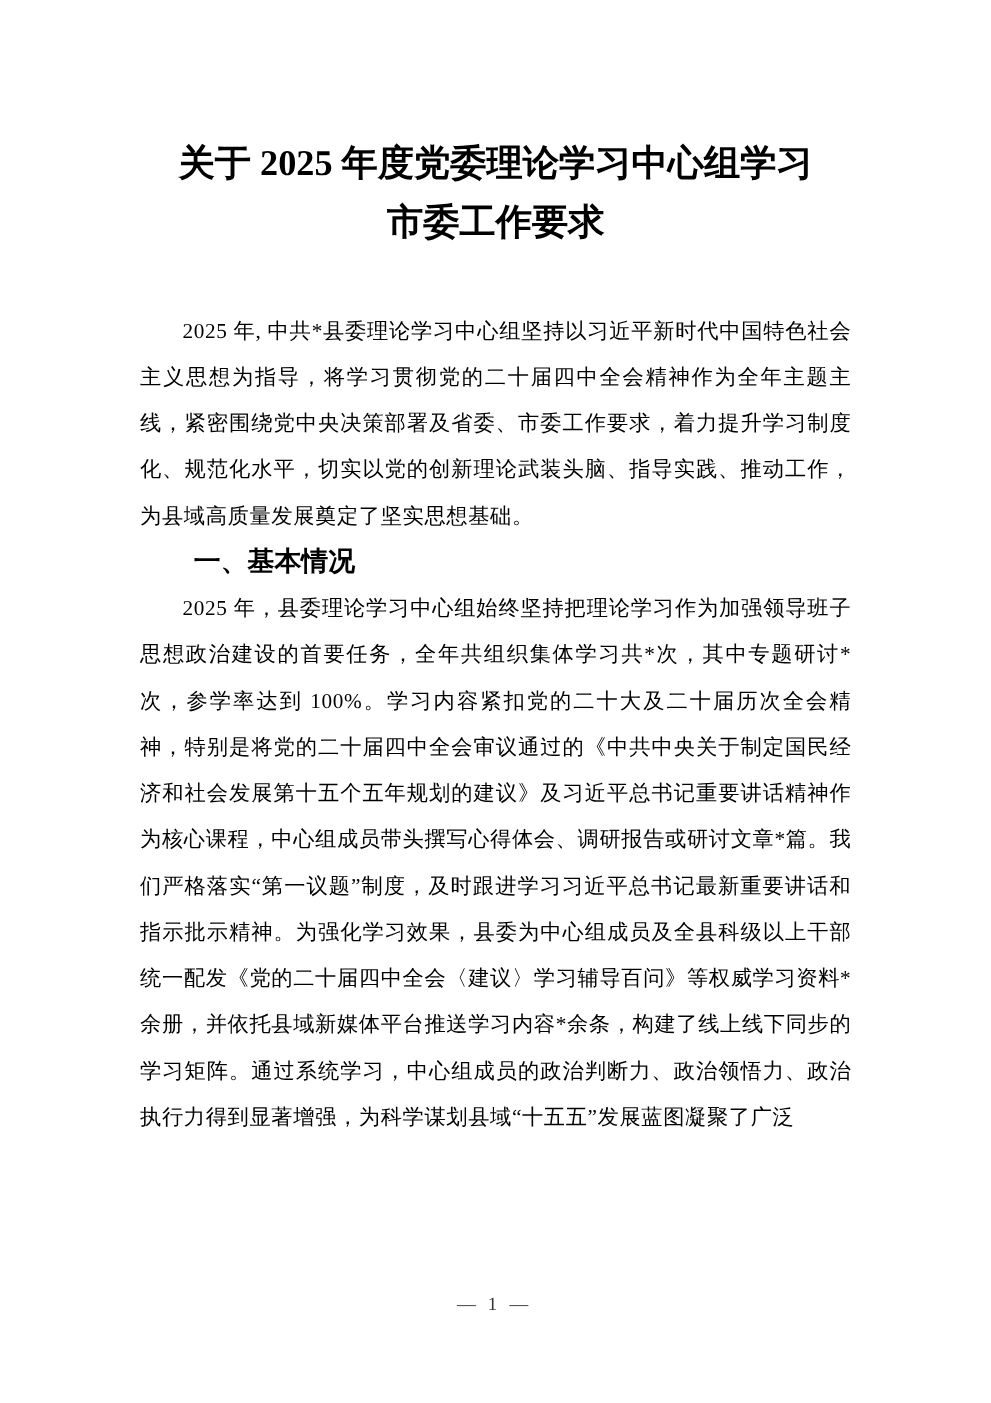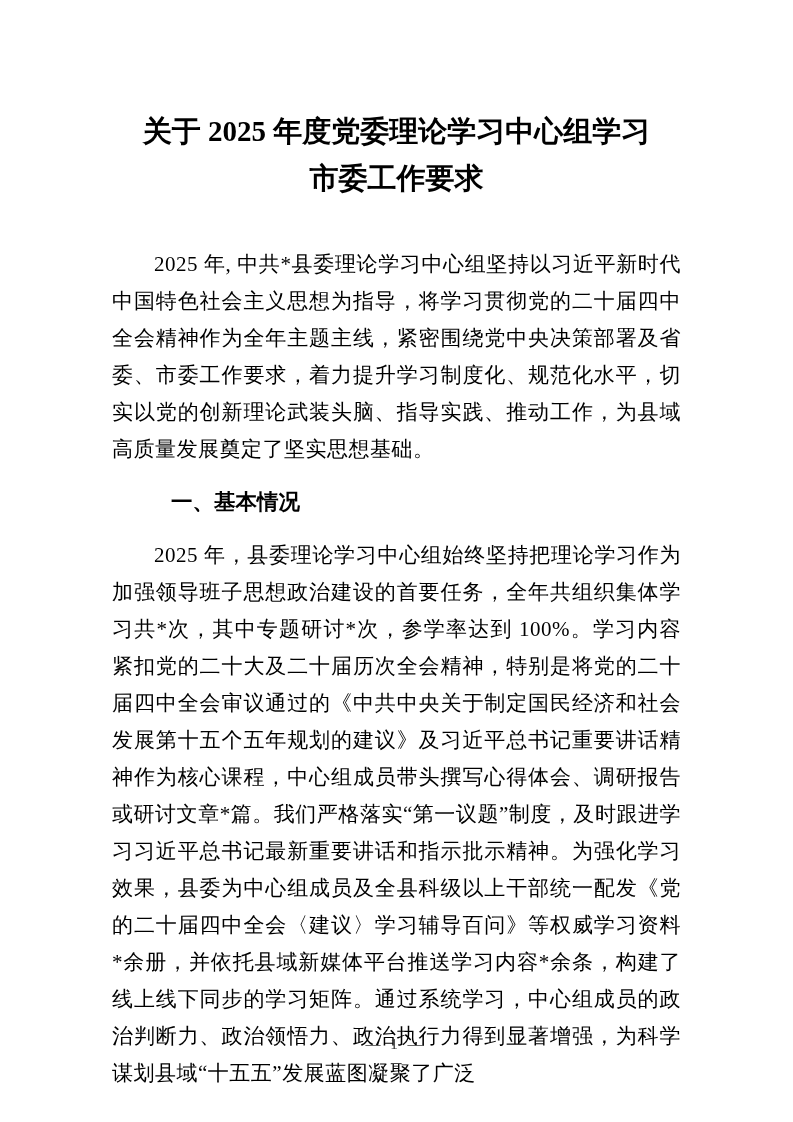--- a/index.html
+++ b/index.html
@@ -28,29 +28,29 @@
     font-weight: bold;
     line-height: 47px;
     text-align: center;
     font-family: "Liberation Serif", "DejaVu Serif", serif;
   }
   .doc-title .title-line {
     display: block;
   }
   .para {
     margin: 0;
-    font-size: 21px;
+    font-size: 17px;
     line-height: 37px;
     text-align: justify;
     text-justify: inter-character;
     text-indent: 2em;
     letter-spacing: 0.5px;
   }
   .section-heading {
-    margin: 16px;
+    margin: 0;
     font-size: 21.5px;
     line-height: 37px;
     font-weight: bold;
     text-indent: 2em;
     font-family: "Liberation Sans", "DejaVu Sans", sans-serif;
   }
   .page-footer {
     position: absolute;
     left: 0;
     right: 0;

